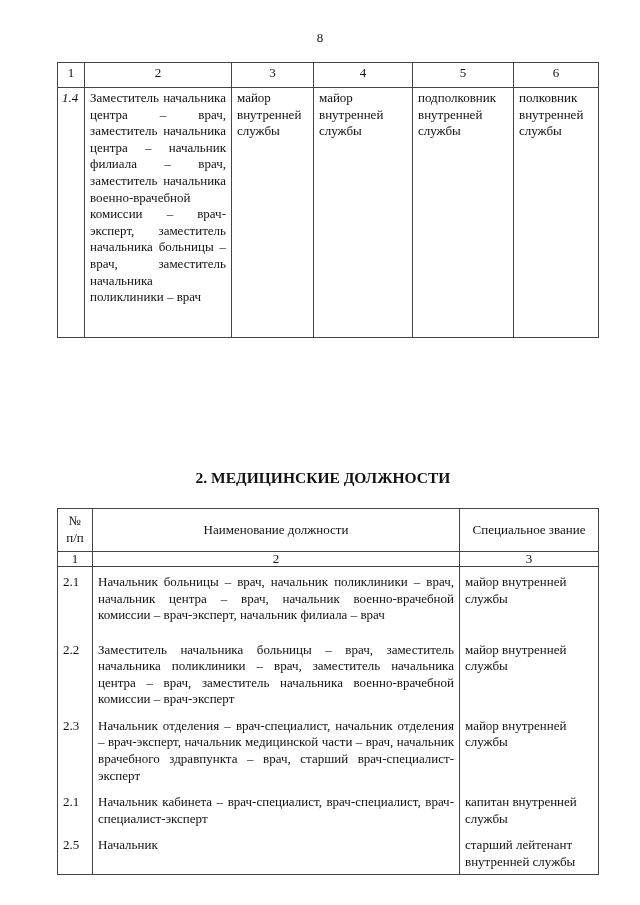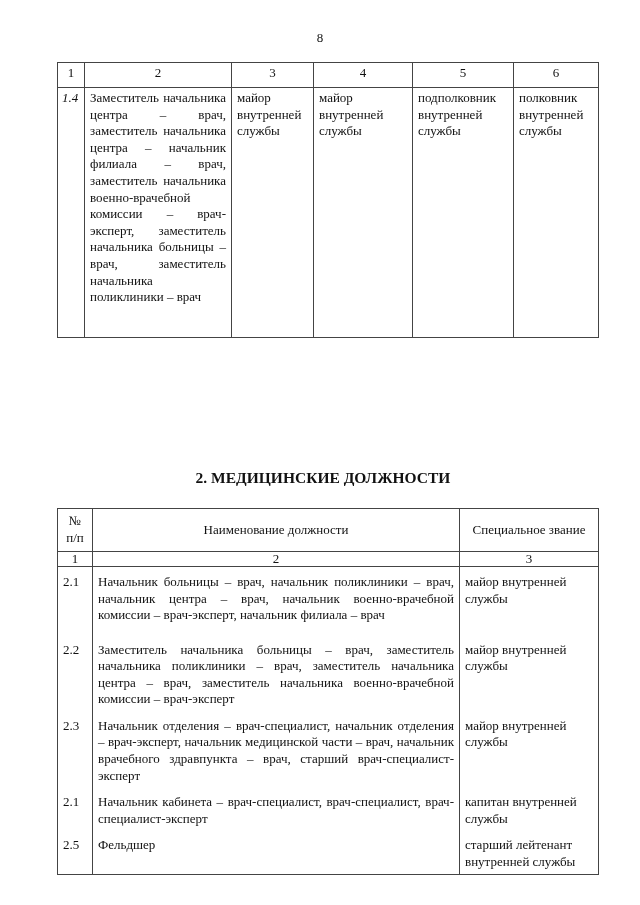--- a/index.html
+++ b/index.html
@@ -92,17 +92,17 @@
     <td class="name">Начальник отделения – врач-специалист, начальник отделения – врач-эксперт, начальник медицинской части – врач, начальник врачебного здравпункта – врач, старший врач-специалист-эксперт</td>
     <td>майор внутренней службы</td>
   </tr>
   <tr class="row gap" style="height:38px">
     <td class="num">2.1</td>
     <td class="name">Начальник кабинета – врач-специалист, врач-специалист, врач-специалист-эксперт</td>
     <td>капитан внутренней службы</td>
   </tr>
   <tr class="row gap last" style="height:42px">
     <td class="num">2.5</td>
-    <td class="name">Фельдшер</td>
+    <td class="name">Начальник</td>
     <td>старший лейтенант внутренней службы</td>
   </tr>
 </tbody>
   </table>
 
 </body></html>

